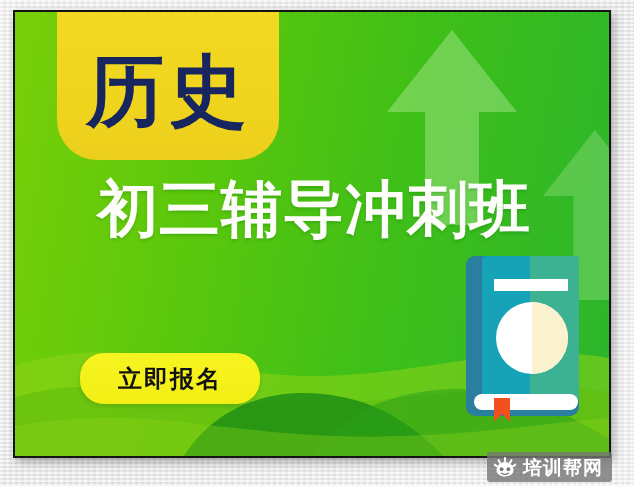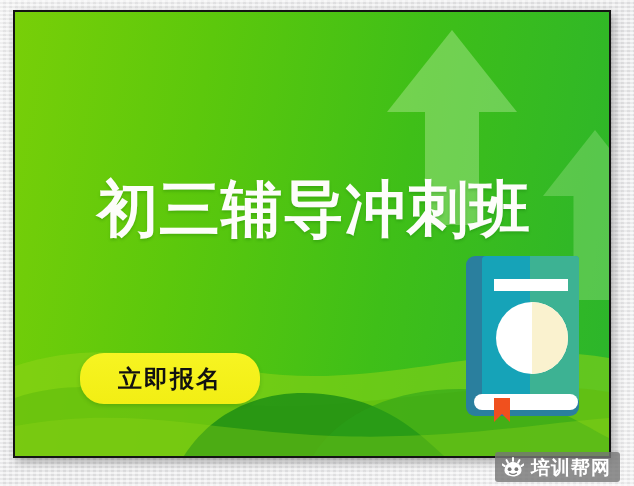--- a/index.html
+++ b/index.html
@@ -114,21 +114,21 @@
   #book-illustration{
     position:absolute;left:445px;top:242px;width:125px;height:168px;
   }
 
   
   #watermark{
     position:absolute;left:487px;top:452px;
     height:30px;padding:0 9px 0 7px;
     background:rgba(118,118,118,.80);
     border-radius:3px;
-    display:flex;align-items:center;gap:7px;margin-left:8px;
+    display:flex;align-items:center;gap:7px;
   }
   #watermark-label{
     color:#fff;font-weight:700;font-size:19px;letter-spacing:1px;
     white-space:nowrap;line-height:1;
   }
 </style>
 </head>
 <body>
 
 <div id="page-backdrop"></div>
@@ -145,20 +145,23 @@
   </div>
 
   <svg class="wave" viewBox="0 0 598 150" width="598" height="150" preserveAspectRatio="none">
     <path d="M0,60 C110,24 190,70 300,70 C410,70 500,34 598,52 L598,150 L0,150 Z" fill="#8ed418" opacity="0.55"></path>
     <path d="M0,92 C90,62 170,104 280,100 C400,96 500,70 598,86 L598,150 L0,150 Z" fill="#61bd0e" opacity="0.6"></path>
     <path d="M170,150 C200,104 250,82 310,88 C372,94 406,126 432,150 Z" fill="#1f8f14" opacity="0.85"></path>
     <path d="M300,150 C330,100 400,78 470,84 C530,90 570,118 598,132 L598,150 Z" fill="#2aa019" opacity="0.55"></path>
     <path d="M0,120 C120,98 200,126 320,130 C440,134 520,118 598,112 L598,150 L0,150 Z" fill="#8ed418" opacity="0.35"></path>
   </svg>
 
+  <div id="subject-badge">
+    <span id="subject-badge-label">历史</span>
+  </div>
 
   <div id="headline">初三辅导冲刺班</div>
 
 
   <div id="cta-button">
     <span id="cta-label">立即报名</span>
   </div>
 
   <svg id="book-illustration" viewBox="0 0 125 168" width="125" height="168">
     <rect x="6" y="2" width="113" height="160" rx="9" fill="#2a7f9e"></rect>

